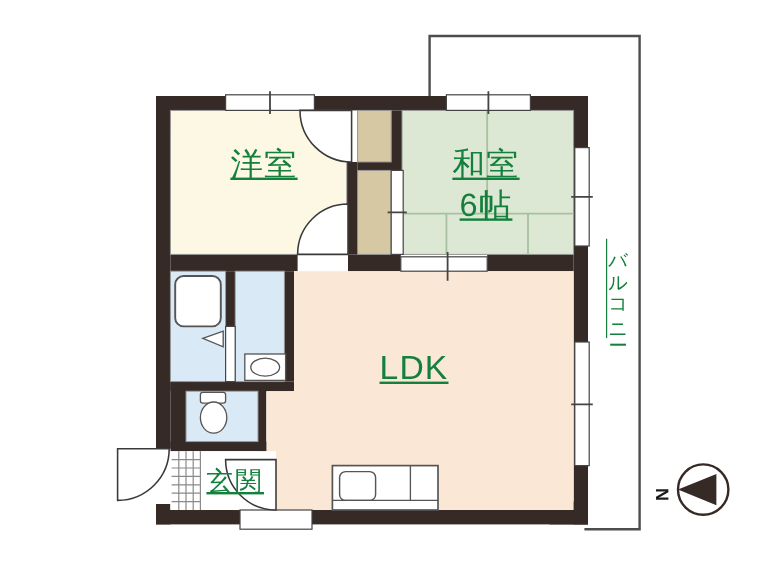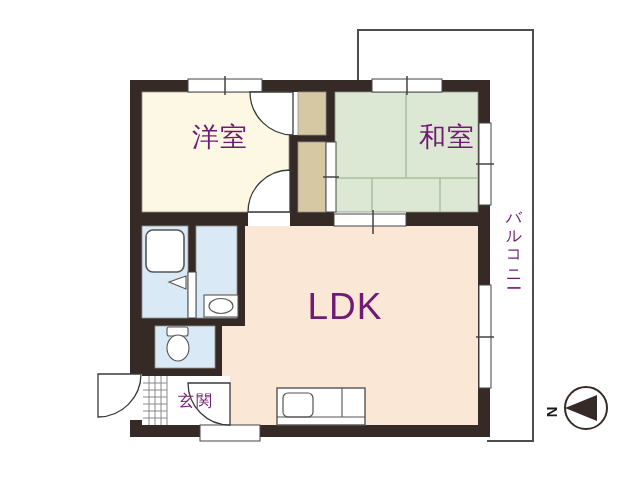--- a/index.html
+++ b/index.html
@@ -1,22 +1,22 @@
 <!DOCTYPE html>
 <html><head>
 <meta charset="utf-8">
 <style>
   html,body{margin:0;padding:0;background:#ffffff;}
   .stage{position:relative;width:640px;height:480px;background:#ffffff;overflow:hidden;
          font-family:"Liberation Sans","DejaVu Sans",sans-serif;}
   .stage svg{position:absolute;left:0;top:0;}
-  .label{position:absolute;color:#701a75;text-align:center;}
+  .label{position:absolute;color:#15803d;text-align:center;text-decoration:underline;}
   .room-label{font-size:27px;line-height:34px;letter-spacing:1px;}
-  .ldk-label{font-size:37px;line-height:37px;letter-spacing:1px;}
-  .genkan-label{font-size:16px;line-height:20px;letter-spacing:2px;}
+  .ldk-label{font-size:28px;line-height:37px;letter-spacing:1px;}
+  .genkan-label{font-size:22px;line-height:20px;letter-spacing:2px;}
   .balcony-label{font-size:16px;line-height:18px;letter-spacing:2px;
                  writing-mode:vertical-rl;text-orientation:upright;height:140px;}
 </style>
 </head>
 <body>
 
 <div class="stage">
 <svg width="640" height="480" viewBox="0 0 640 480">
 
   <path d="M358,91 L358,30 L533,30 L533,441 L487,441" fill="none" stroke-width="2" stroke="#4d4d4d"></path>
@@ -96,22 +96,23 @@
     <circle cx="586" cy="408" r="21" fill="#ffffff" stroke-width="2" stroke="#362a26"></circle>
     <polygon points="565,408 597,395 597,421" fill="#362a26"></polygon>
     <text x="556" y="413" font-size="15" font-weight="bold" fill="#1b1b1b" text-anchor="middle" transform="rotate(90 552 408)">N</text>
   </g>
 </svg>
 
 <div class="label room-label" style="left:142px;top:120px;width:156px;">
   <div>洋室</div>
 </div>
 
-<div class="label room-label" style="left:335px;top:120px;width:140px;text-align:right;">
+<div class="label room-label" style="left:335px;top:120px;width:140px;">
   <div>和室</div>
+  <div>6帖</div>
 </div>
 
 <div class="label ldk-label" style="left:245px;top:288px;width:200px;">
   <div>LDK</div>
 </div>
 
 <div class="label genkan-label" style="left:150px;top:391px;width:92px;">
   <div>玄関</div>
 </div>
 

